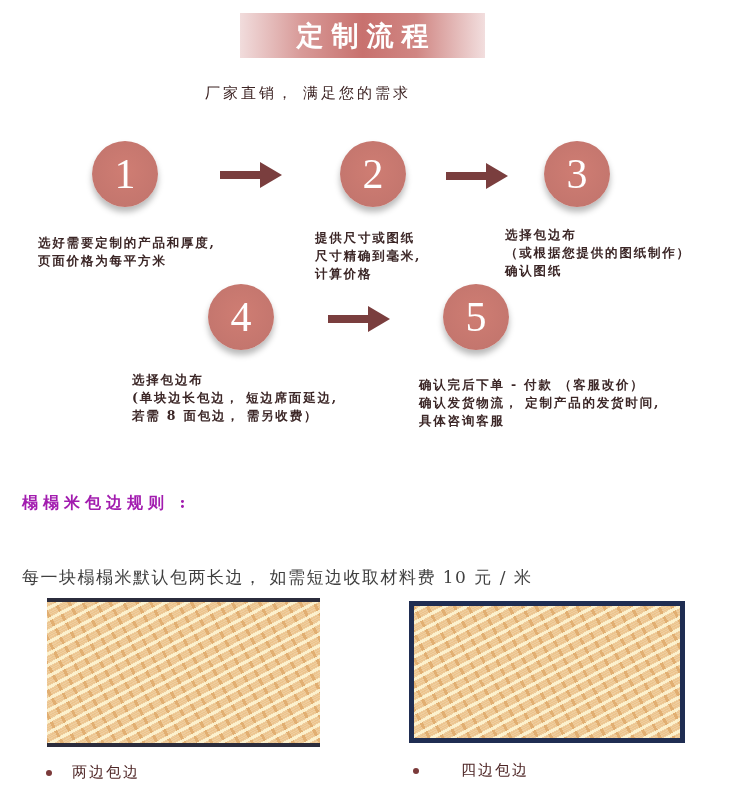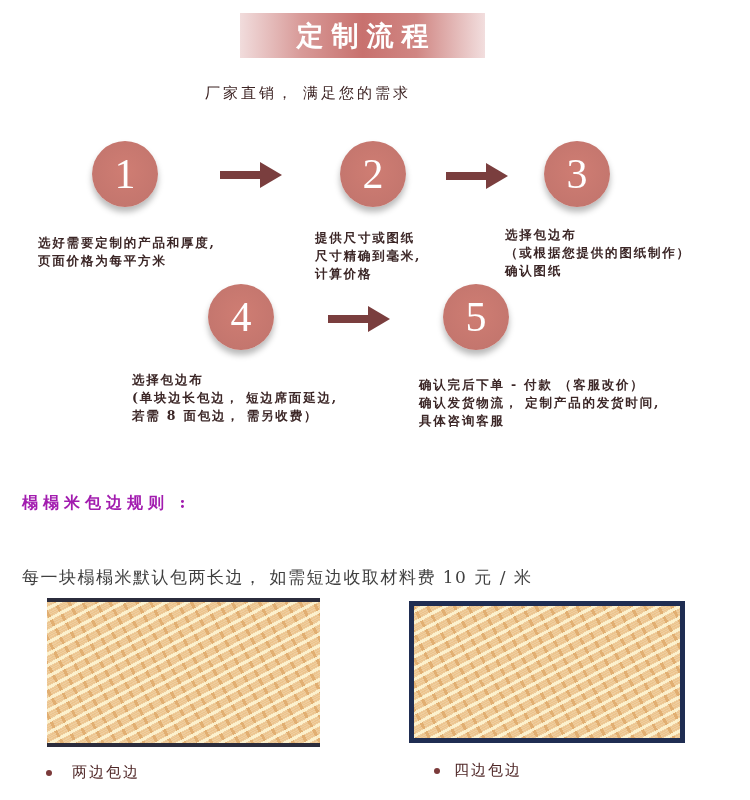--- a/index.html
+++ b/index.html
@@ -119,16 +119,16 @@
 <div class="rules-title">榻榻米包边规则 :</div>
 <div class="rules-desc">每一块榻榻米默认包两长边， 如需短边收取材料费 10 元 / 米</div>
 
 <div class="mat mat-two"></div>
 <div class="mat mat-four"></div>
 
 <div class="bullet-label" style="left:46px; top:763px;">
   <span class="bullet-dot"></span>
   <span>两边包边</span>
 </div>
-<div class="bullet-label" style="left:434px; top:761px;">
+<div class="bullet-label" style="left:413px; top:761px;gap:28px;">
   <span class="bullet-dot" style="margin-right:14px;"></span>
   <span>四边包边</span>
 </div>
 
 </body></html>

